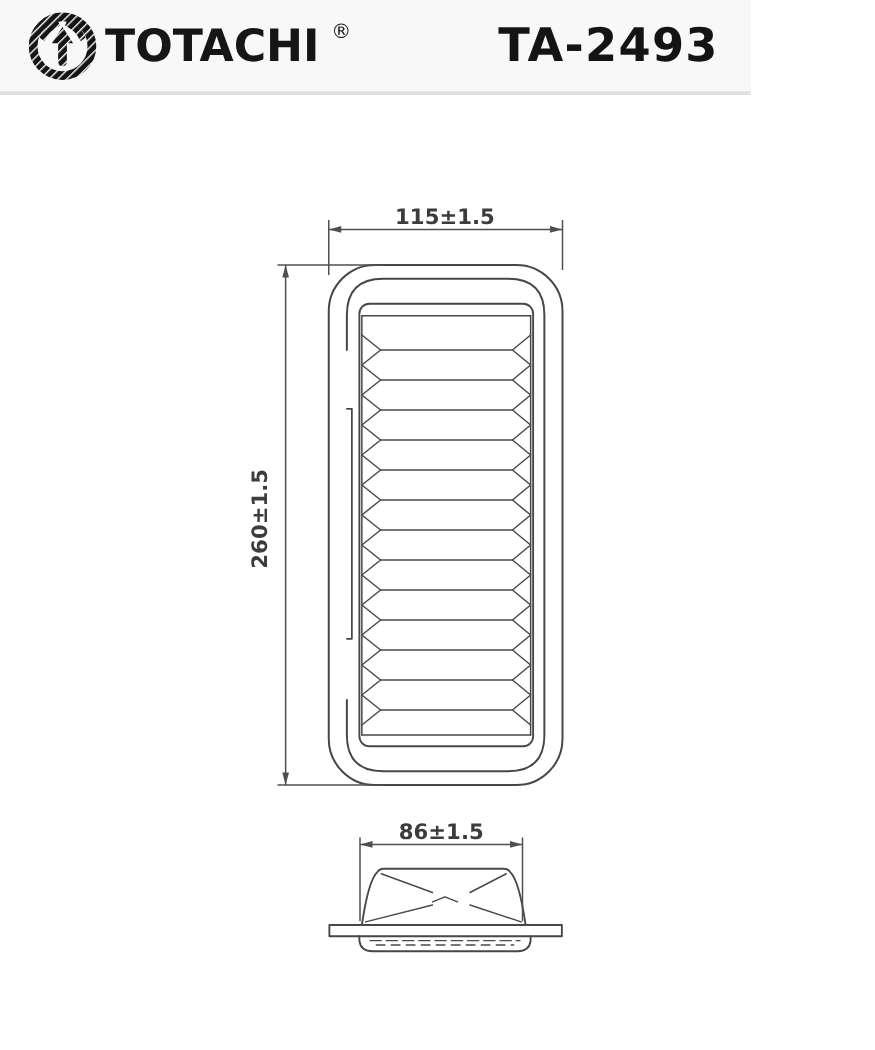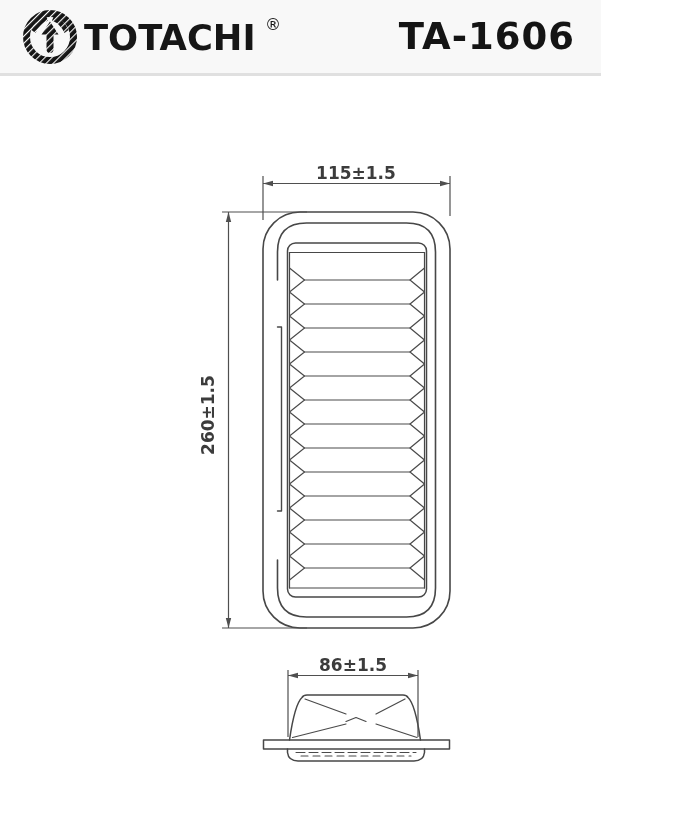--- a/index.html
+++ b/index.html
@@ -63,21 +63,21 @@
         <circle cx="28" cy="28" r="23.5" fill="none" stroke="url(#hx)" stroke-width="7"></circle>
 
         <path d="M 9.5 21 Q 14 10.5 24 6.8 L 26 11.5 Q 17.5 15 13.5 24 Z" fill="url(#hx)"></path>
         <path d="M 46.5 21 Q 42 10.5 32 6.8 L 30 11.5 Q 38.5 15 42.5 24 Z" fill="url(#hx)"></path>
 
         <path d="M 28 12.5 L 36.5 25.5 L 31.5 25.5 L 31.5 40 Q 31.5 44 28 44 Q 24.5 44 24.5 40 L 24.5 25.5 L 19.5 25.5 Z" fill="url(#hx)"></path>
       </svg>
       <span class="brand-text">TOTACHI</span>
       <span class="reg">®</span>
     </div>
-    <div class="part-number">TA-1606</div>
+    <div class="part-number">TA-2493</div>
   </div>
 
   <div class="sheet">
     <svg width="700" height="761" viewBox="0 79 700 761">
 
       <g stroke="#474747" fill="none" stroke-width="1.6" stroke-linejoin="round" stroke-linecap="round">
 
         <rect x="263" y="212" width="187" height="416" rx="37"></rect>
 
         <path d="M 277.5 280

